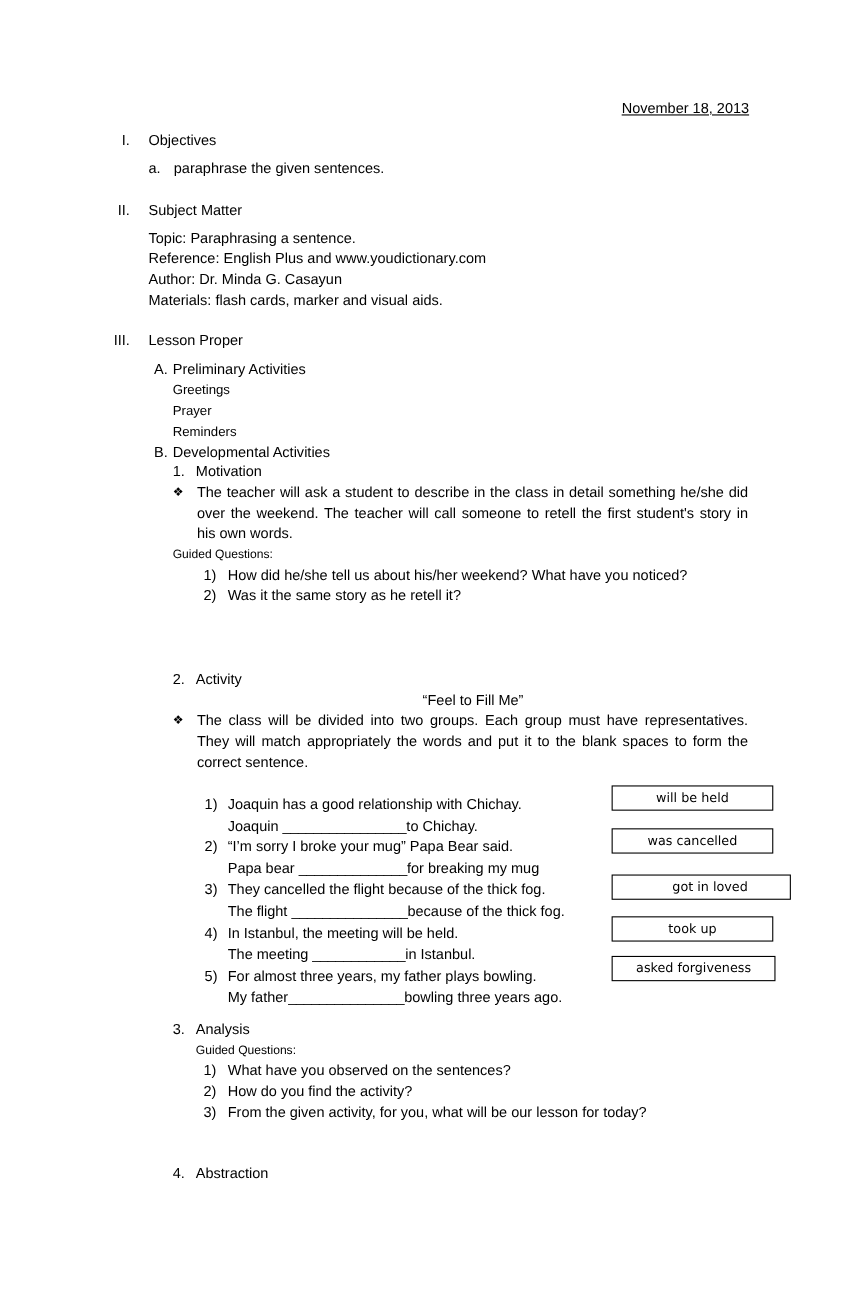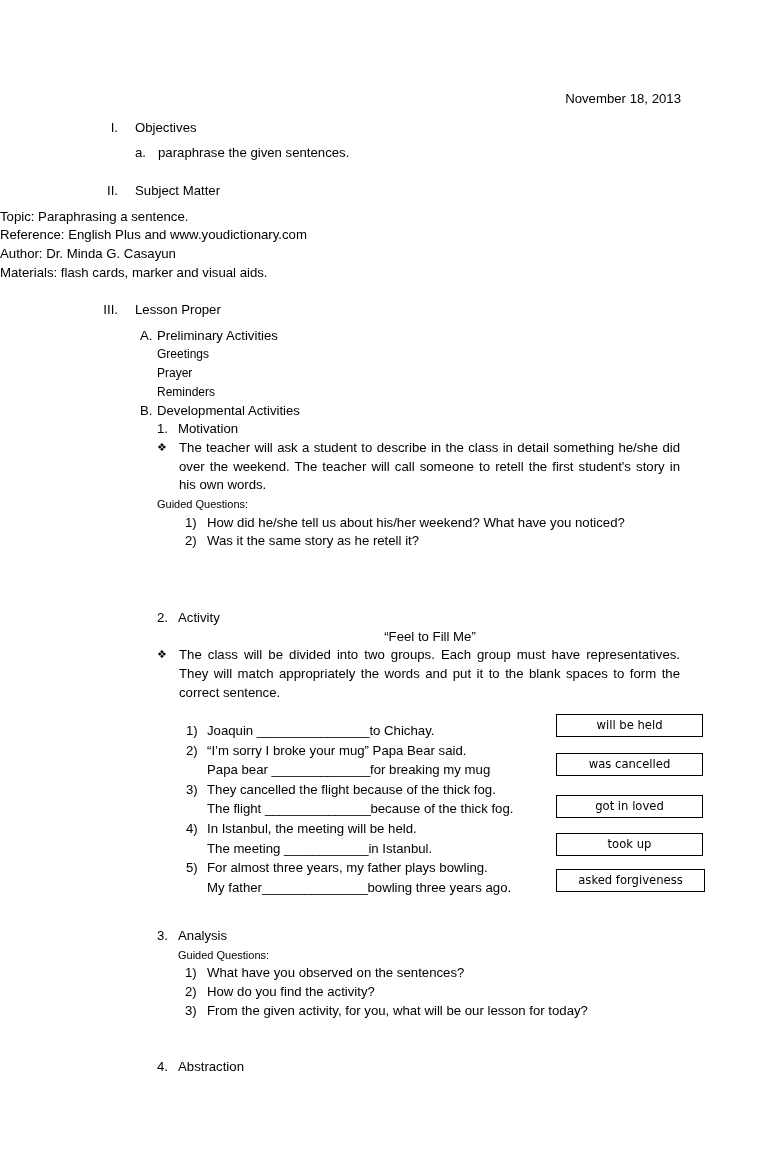--- a/index.html
+++ b/index.html
@@ -30,20 +30,21 @@
     white-space: pre;
   }
   .date-line {
     position: absolute;
     left: 0;
     top: 90px;
     width: 681px;
     text-align: right;
     font-size: 13.2px;
     line-height: 18.7px;
+    text-decoration: underline;
   }
 
   
   .sec {
     position: absolute;
     left: 0;
     width: 768px;
   }
   .sec-head {
     position: relative;
@@ -57,21 +58,21 @@
     font-size: 13.2px;
     line-height: 18.7px;
   }
   .sec-title {
     position: absolute;
     left: 135px;
     font-size: 13.2px;
     line-height: 18.7px;
   }
 
-  .ind-a   { }
+  .ind-a   { margin-left: 135px; }
 
   
   .lettered {
     position: relative;
     font-size: 13.2px;
     line-height: 18.7px;
     padding-left: 135px;
   }
   .lettered > .mk {
     position: absolute;
@@ -297,20 +298,21 @@
 
     <div class="bullet-para">
       <span class="glyph">❖</span><span>The class will be divided into two groups. Each group must have representatives. They will match appropriately the words and put it to the blank spaces to form the correct sentence.</span>
     </div>
   </div>
 
   <div class="exercise-list">
 
     <div class="ex-item">
       <span class="mk">1)</span>
+      <span class="q">Joaquin has a good relationship with Chichay.</span>
       <span class="a"><span>Joaquin </span><span class="blank">________________</span><span>to Chichay.</span></span>
     </div>
 
     <div class="ex-item">
       <span class="mk">2)</span>
       <span class="q">“I’m sorry I broke your mug” Papa Bear said.</span>
       <span class="a"><span>Papa bear </span><span class="blank">______________</span><span>for breaking my mug</span></span>
     </div>
 
     <div class="ex-item">
@@ -328,21 +330,21 @@
     <div class="ex-item">
       <span class="mk">5)</span>
       <span class="q">For almost three years, my father plays bowling.</span>
       <span class="a"><span>My father</span><span class="blank">_______________</span><span>bowling three years ago.</span></span>
     </div>
   </div>
 
   <div class="answer-boxes">
     <div class="answer-box" style="left:552px; top:714px; width:145px;">will be held</div>
     <div class="answer-box" style="left:552px; top:753px; width:145px;">was cancelled</div>
-    <div class="answer-box" style="left:552px; top:795px; width:145px;">got in loved</div>
+    <div class="answer-box" style="left:552px; top:795px; width:145px;padding-left:16px;">got in loved</div>
     <div class="answer-box" style="left:552px; top:833px; width:145px;">took up</div>
     <div class="answer-box" style="left:552px; top:869px; width:147px;">asked forgiveness</div>
   </div>
 
   <div class="sec" style="top:927px;">
     <div class="num-item">
       <span class="mk">3.</span>
       <span class="tx">Analysis</span>
     </div>
     <div class="guided-label" style="padding-left:178px;">Guided Questions:</div>

